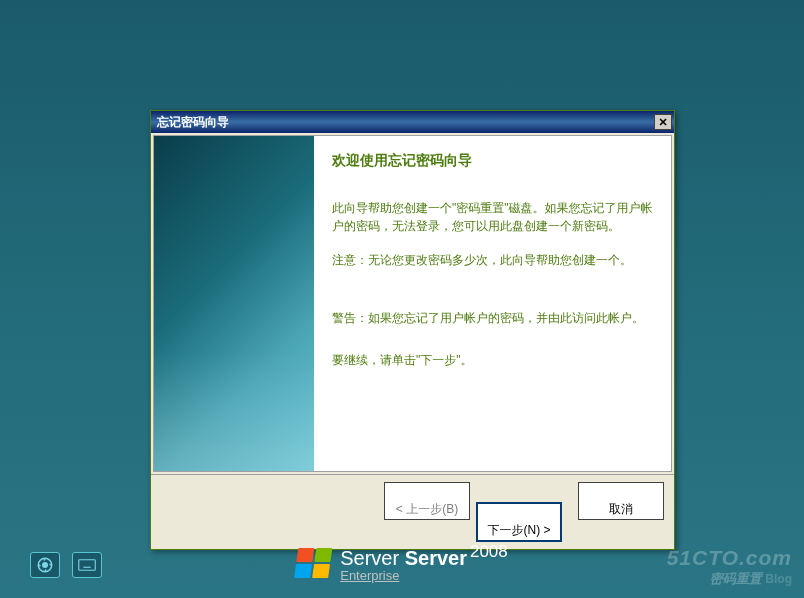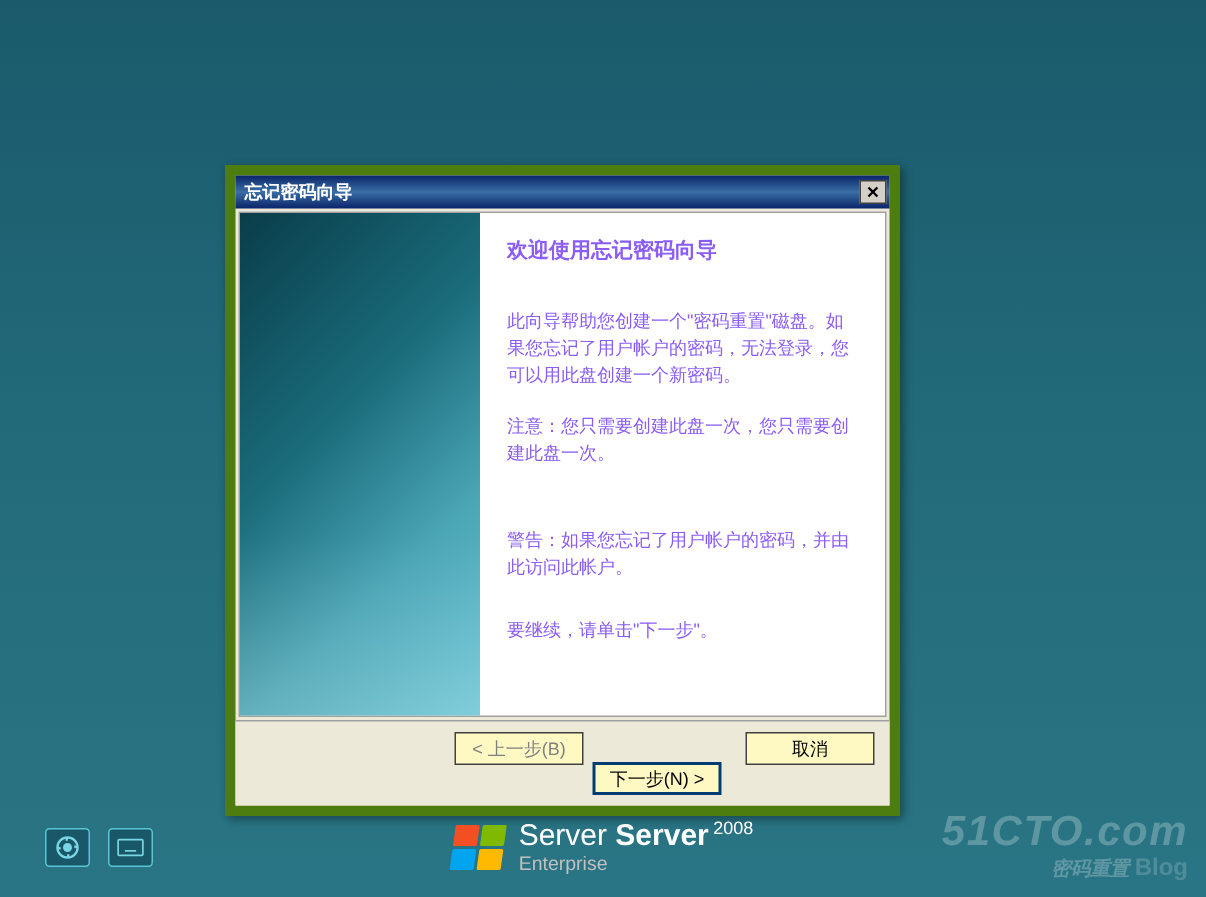--- a/index.html
+++ b/index.html
@@ -10,23 +10,23 @@
       font-family: "Microsoft YaHei", "SimSun", Tahoma, sans-serif;
       position: relative;
       overflow: hidden;
     }
     
     
     .dialog {
       position: absolute;
       top: 110px;
       left: 150px;
-      width: 450px;
+      width: 525px;
       background: #ece9d8;
-      border: 7px solid #4d7c0f;
+      border: 1px solid #4d7c0f;
       box-shadow: 2px 2px 6px rgba(0,0,0,0.4);
     }
     .titlebar {
       height: 22px;
       background: linear-gradient(to bottom, #0a246a 0%, #3a6ea5 50%, #0a246a 100%);
       color: white;
       display: flex;
       align-items: center;
       padding: 0 2px 0 6px;
       font-size: 12px;
@@ -62,46 +62,46 @@
     }
     .sidebar-img::before {
       content: "";
       position: absolute;
       bottom: 0; left: 0; right: 0; height: 120px;
       background: linear-gradient(to top, rgba(255,255,255,0.15), transparent);
     }
     .content {
       padding: 14px 18px 10px 18px;
       font-size: 12px;
-      color: #8b5cf6;
+      color: #4d7c0f;
       line-height: 1.5;
       flex: 1;
     }
     .content h1 {
       font-size: 14px;
       font-weight: bold;
       margin-bottom: 28px;
     }
     .content p { margin-bottom: 16px; }
     .footer {
       padding: 7px 10px;
       background: #ece9d8;
       border-top: 1px solid #a0a0a0;
       display: flex;
       justify-content: flex-end;
       gap: 6px;
     }
     .btn {
       min-width: 86px;
       height: 22px;
-      background: #fef9c3;
+      background: #ffffff;
       border: 1px solid #404040;
       font-size: 12px;
       cursor: pointer;
-      padding: 0 8px;
+      padding: 18px 8px;
       font-family: inherit;
     }
     .btn:disabled {
       color: #808080;
       cursor: default;
     }
     .btn.default {
       border: 2px solid #003c74;
       margin-top: 20px;
     }
@@ -165,55 +165,55 @@
       gap: 2px;
       transform: skewX(-8deg);
     }
     .flag-r { background: #f25022; border-radius: 1px; }
     .flag-g { background: #7fba00; border-radius: 1px; }
     .flag-b { background: #00a4ef; border-radius: 1px; }
     .flag-y { background: #ffb900; border-radius: 1px; }
     .brand-text { line-height: 1.1; }
     .brand-main { font-size: 20px; font-weight: 300; }
     .brand-main .thin { font-weight: 700; }
-    .brand-main .year { font-size: 12px; vertical-align: super; margin-left: 3px;}
-    .brand-sub { font-size: 13px; color: #c0c0c0; }
+    .brand-main .year { font-size: 17px; vertical-align: super; margin-left: 3px;}
+    .brand-sub { font-size: 13px; color: #c0c0c0; text-decoration: underline; }
     
     
     .watermark {
       position: absolute;
       bottom: 10px;
       right: 12px;
       text-align: right;
       color: rgba(255,255,255,0.25);
       font-weight: bold;
       font-style: italic;
     }
-    .watermark-top { font-size: 28px; letter-spacing: 1px;}
+    .watermark-top { font-size: 21px; letter-spacing: 1px;}
     .watermark-bottom { font-size: 13px; }
-    .watermark-bottom .blog { font-size: 16px; font-style: normal; opacity: 0.7;}
+    .watermark-bottom .blog { font-size: 12px; font-style: normal; opacity: 0.7;}
   </style>
 </head>
 <body>
 
 <div class="bg-cancel">取消</div>
 
 <div class="dialog">
   <div class="titlebar">
     <span class="titlebar-title">忘记密码向导</span>
     <div class="close-btn">
       <span>✕</span>
     </div>
   </div>
   <div class="dialog-body">
     <div class="sidebar-img"></div>
     <div class="content">
       <h1>欢迎使用忘记密码向导</h1>
       <p>此向导帮助您创建一个"密码重置"磁盘。如果您忘记了用户帐户的密码，无法登录，您可以用此盘创建一个新密码。</p>
-      <p>注意：您只需要创建此盘一次，您只需要创建此盘一次。</p>
+      <p>注意：无论您更改密码多少次，此向导帮助您创建一个。</p>
       <p style="margin-top:40px">警告：如果您忘记了用户帐户的密码，并由此访问此帐户。</p>
       <p style="margin-top:24px">要继续，请单击"下一步"。</p>
     </div>
   </div>
   <div class="footer">
     <button class="btn" disabled="">&lt; 上一步(B)</button>
     <button class="btn default">下一步(N) &gt;</button>
     <button class="btn" style="margin-left:10px">取消</button>
   </div>
 </div>

